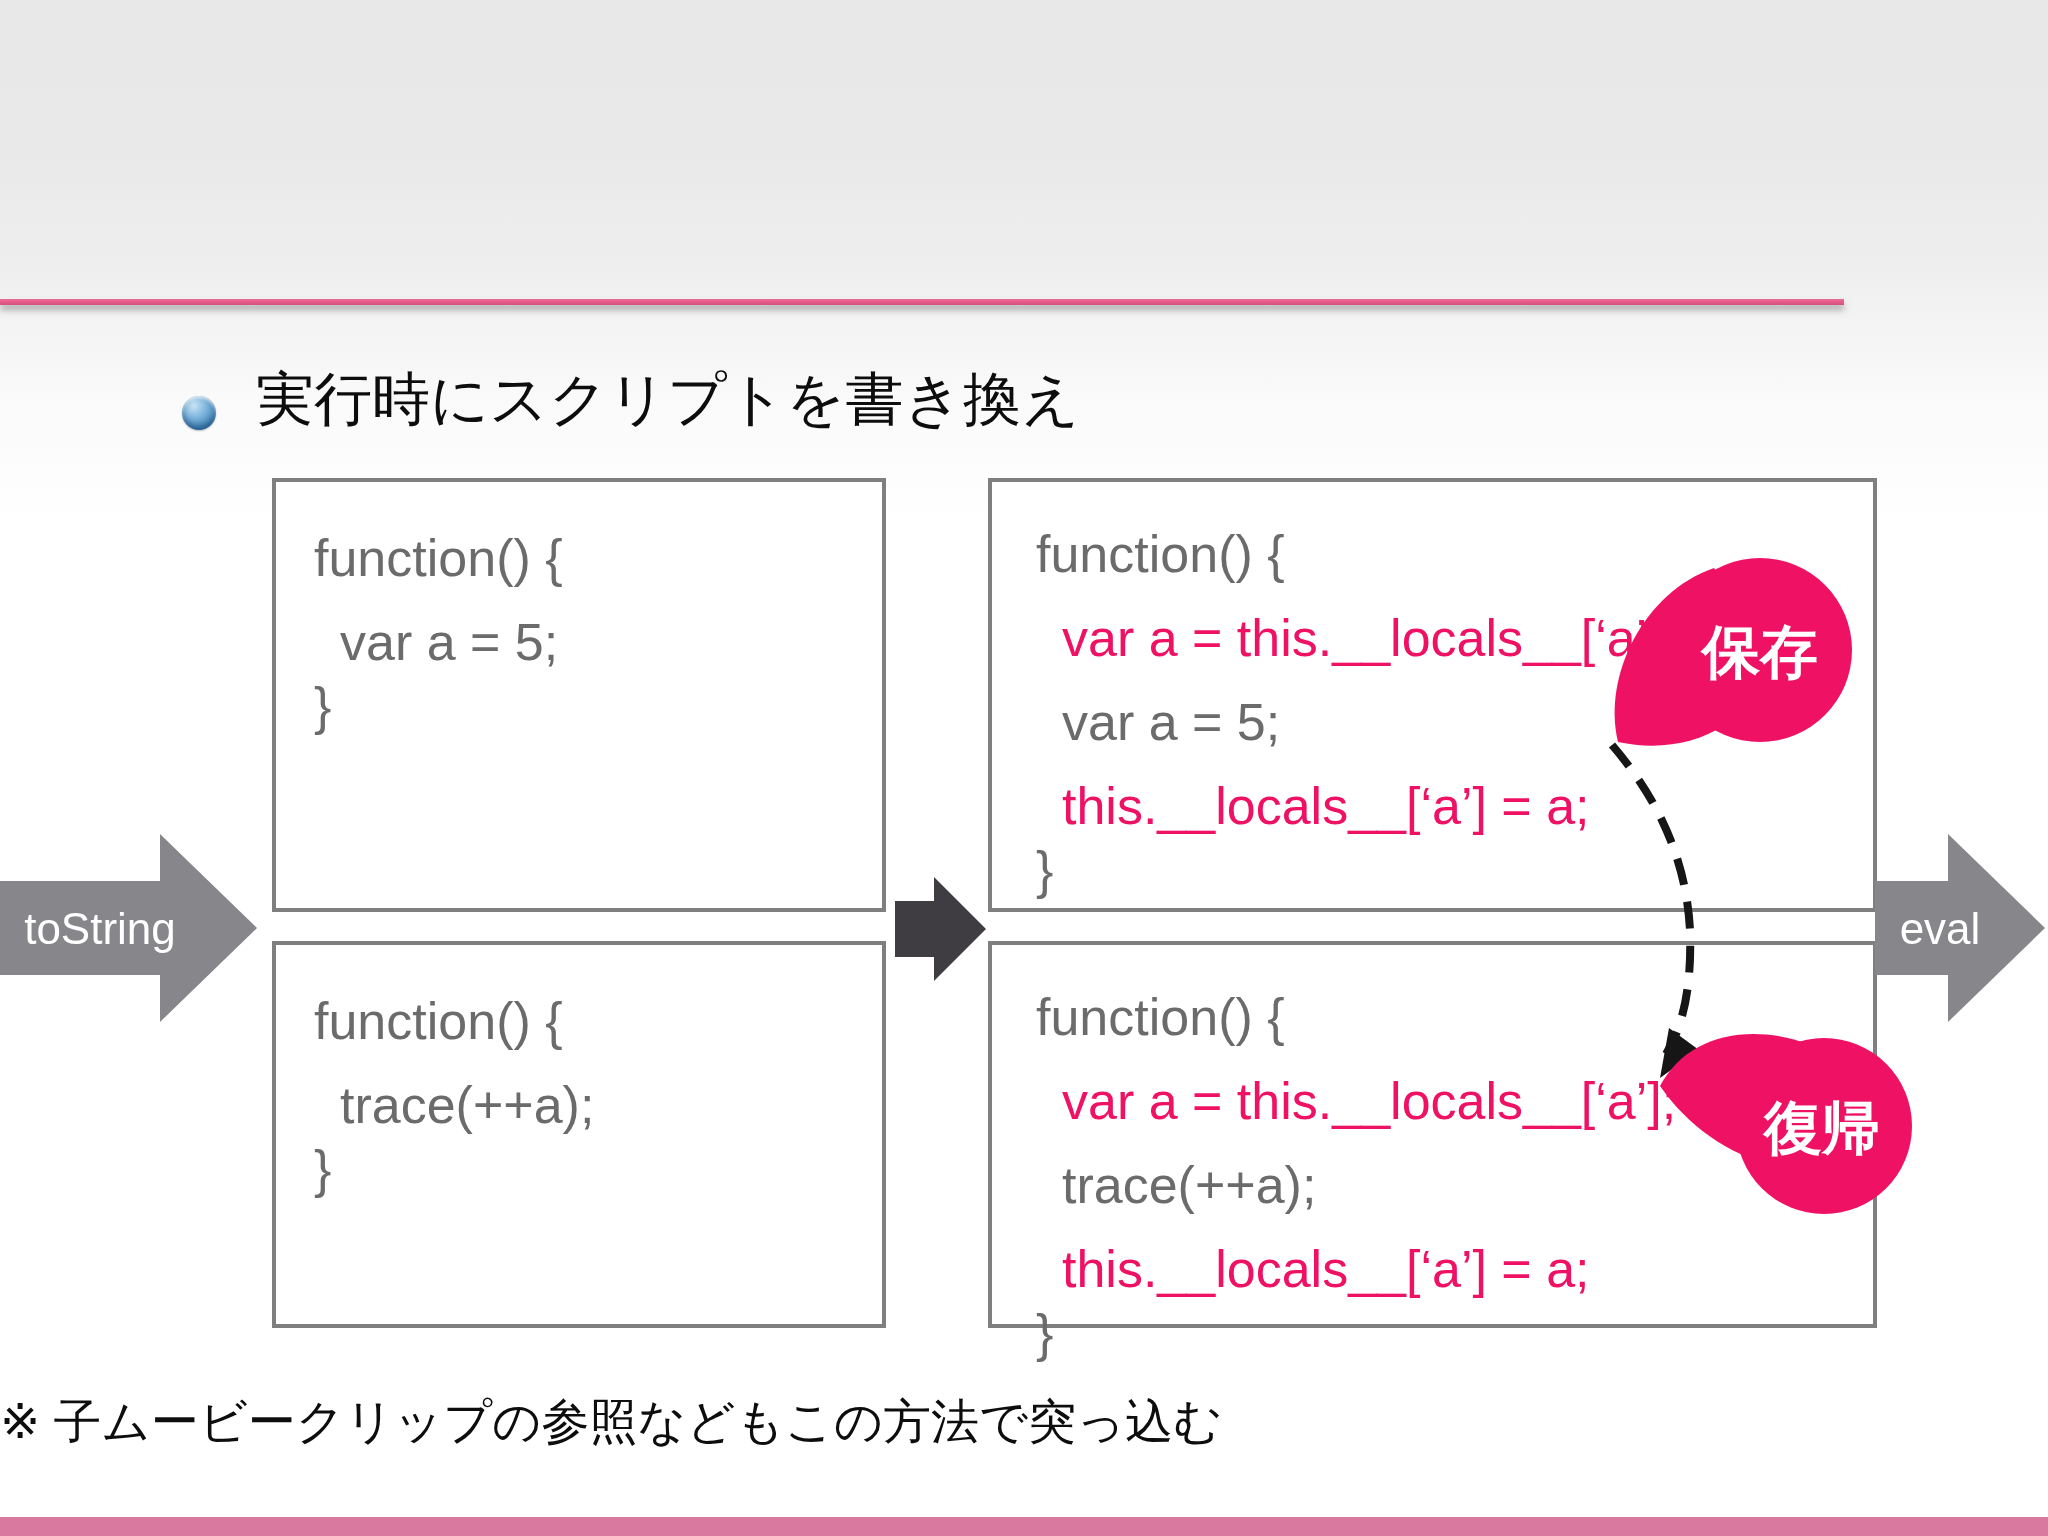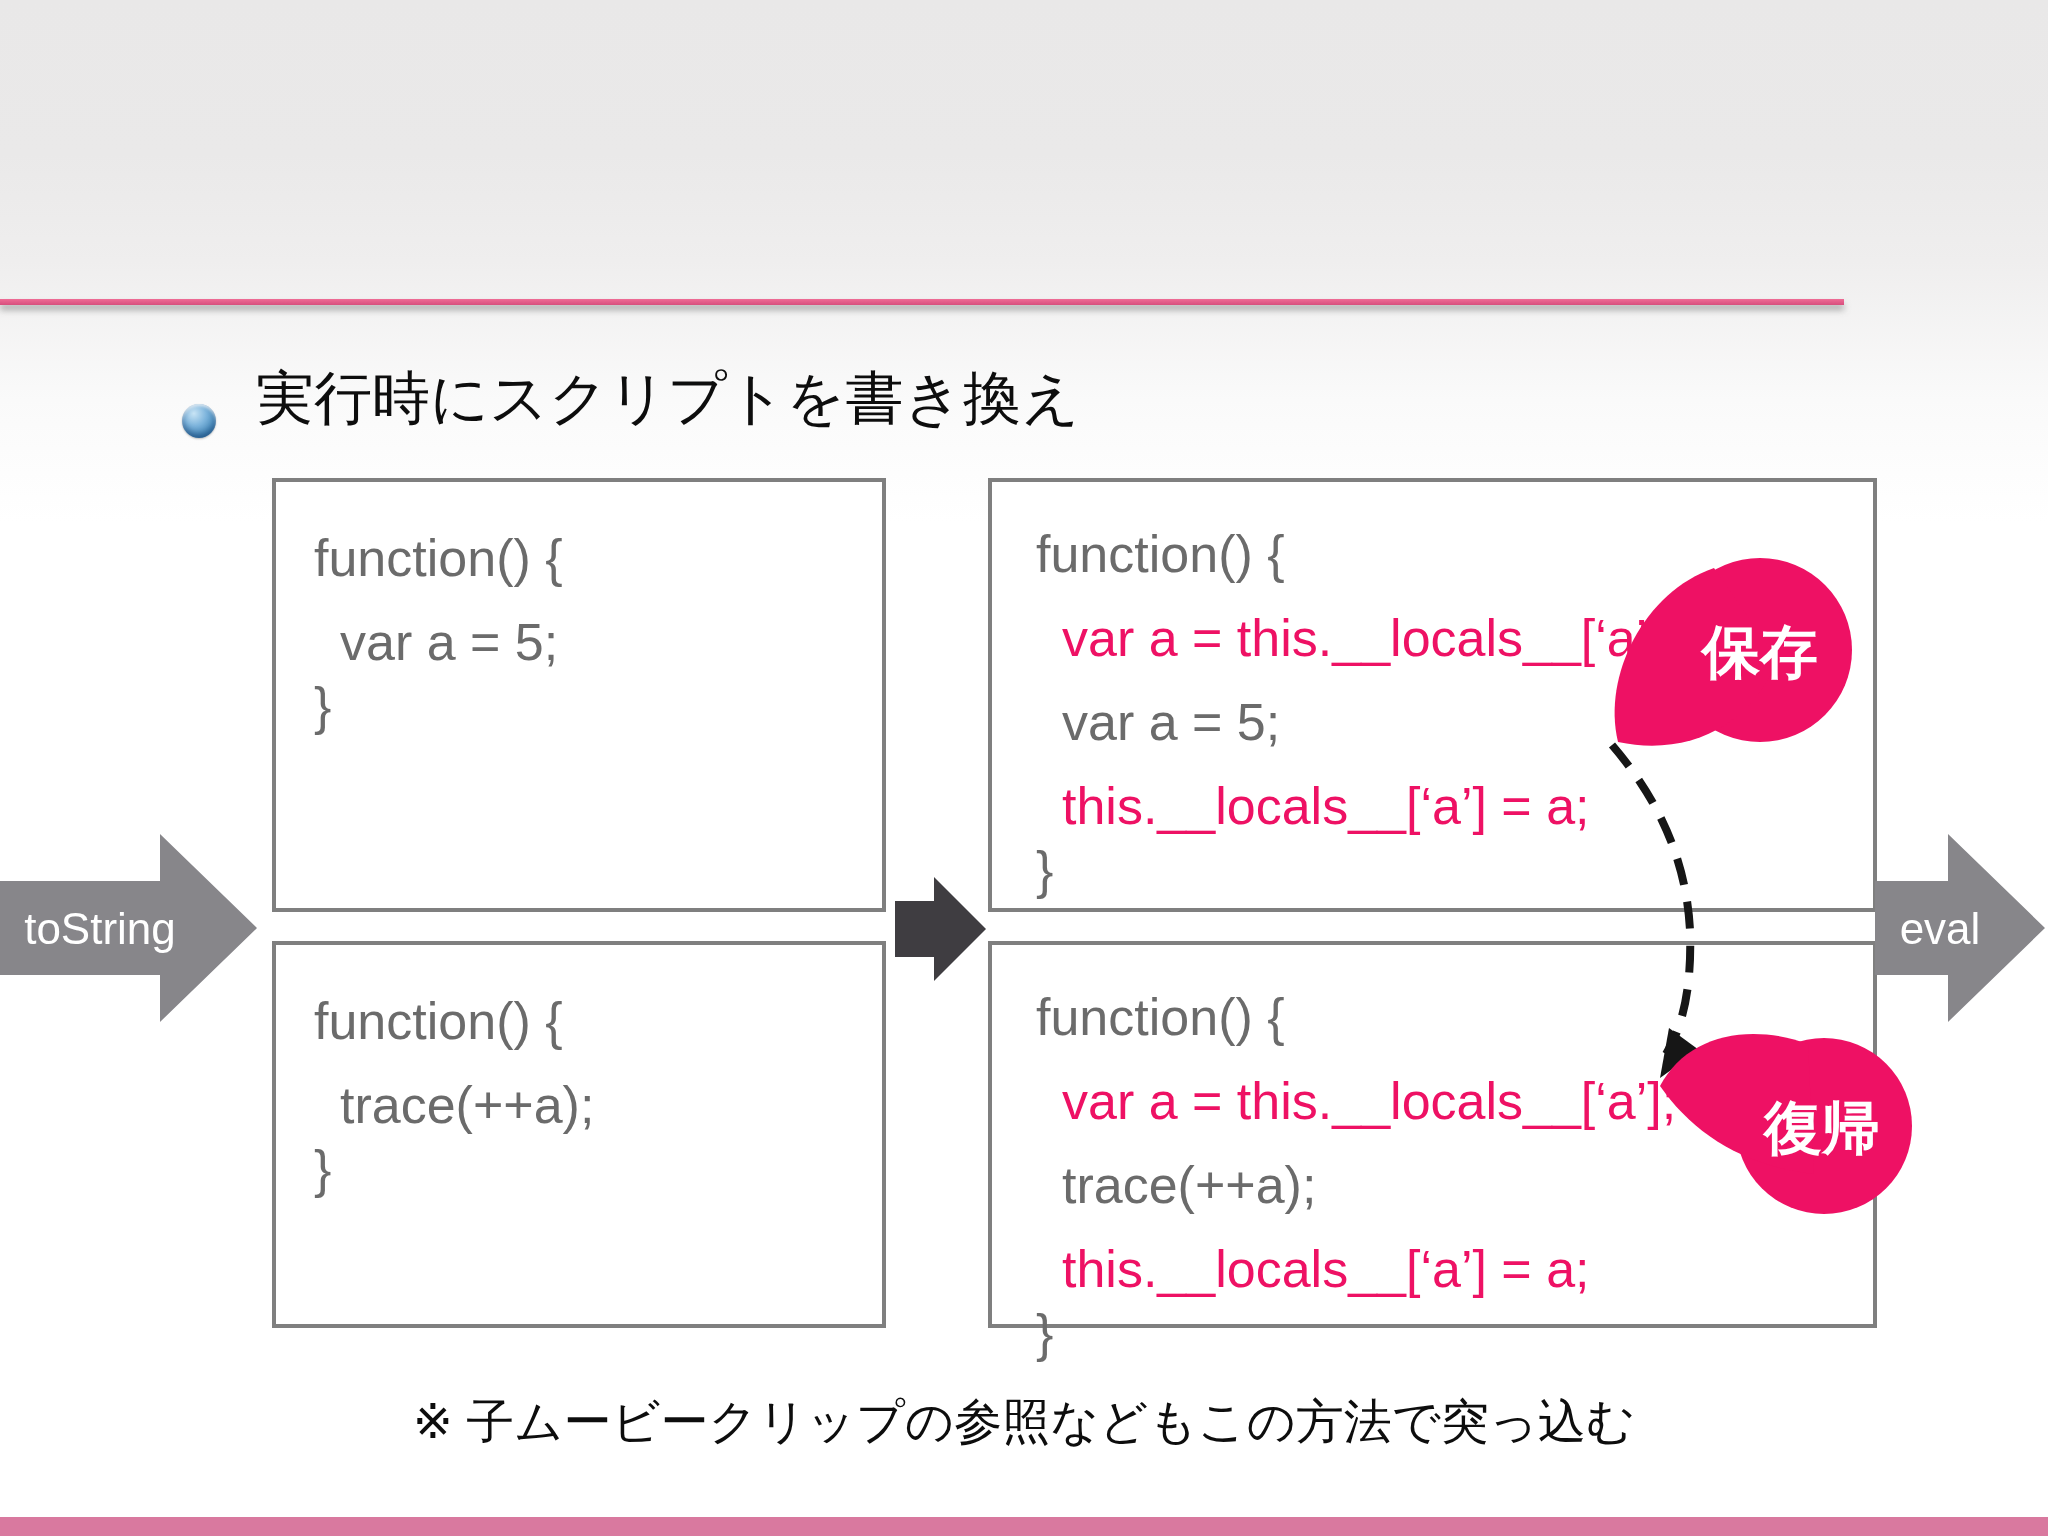--- a/index.html
+++ b/index.html
@@ -11,21 +11,21 @@
   .title{
     position:absolute;left:84px;top:92px;margin:0;
     font-family:"Liberation Serif","DejaVu Serif",serif;
     font-weight:400;font-size:104px;color:#141414;letter-spacing:1px;
   }
   .title-rule{
     position:absolute;left:0;top:299px;width:1844px;height:6px;
     background:linear-gradient(180deg,#ef6d96 0%,#e25b88 55%,#d64f7d 100%);
     box-shadow:0 5px 6px rgba(110,110,110,.55);
   }
-  .bullet-row{position:absolute;left:182px;top:360px;display:flex;align-items:flex-end;font-family:Liberation Serif, serif;}
+  .bullet-row{position:absolute;left:182px;top:360px;display:flex;align-items:center;}
   .bullet-dot{
     display:inline-block;width:34px;height:34px;border-radius:50%;margin-top:27px;
     background:radial-gradient(circle at 35% 28%,#c8e4f5 0%,#7db4dc 38%,#4387b8 72%,#2e6success 100%);
     background:radial-gradient(circle at 35% 28%,#c8e4f5 0%,#7db4dc 38%,#4387b8 72%,#2e6a99 100%);
     box-shadow:inset 0 -4px 6px rgba(20,60,110,.55), inset 0 2px 3px rgba(255,255,255,.8), 0 1px 2px rgba(0,0,0,.25);
   }
   .bullet-text{margin-left:40px;font-size:58px;color:#0d0d0d;line-height:78px;}
 
   .code-box{
     position:absolute;background:#fff;border:4px solid #7f7f7f;box-sizing:border-box;
@@ -38,21 +38,21 @@
   .box-tr .code,.box-br .code{padding:40px 0 0 44px;}
   .code-line{font-size:52px;line-height:64px;color:#6b6b6b;white-space:pre;}
   .code-line.ind{padding-left:26px;margin-top:20px;}
   .code-line.pink{color:#ee1164;}
 
   .overlay{position:absolute;left:0;top:0;pointer-events:none;}
   .arrow-label{font-family:"Liberation Sans","DejaVu Sans",sans-serif;font-size:44px;fill:#ffffff;}
   .bubble-label{font-family:"Liberation Sans","DejaVu Sans",sans-serif;font-size:58px;font-weight:bold;fill:#ffffff;}
 
   .footnote{
-    position:absolute;left:0;top:1390px;width:2048px;text-align:center;
+    position:absolute;left:0;top:1390px;width:2048px;text-align:left;
     font-size:48px;color:#0d0d0d;
   }
   .bottom-bar{position:absolute;left:0;bottom:0;width:2048px;height:19px;background:#d9799f;}
 </style>
 </head>
 <body>
 
 <div class="slide">
 
   <div class="title-rule"></div>

